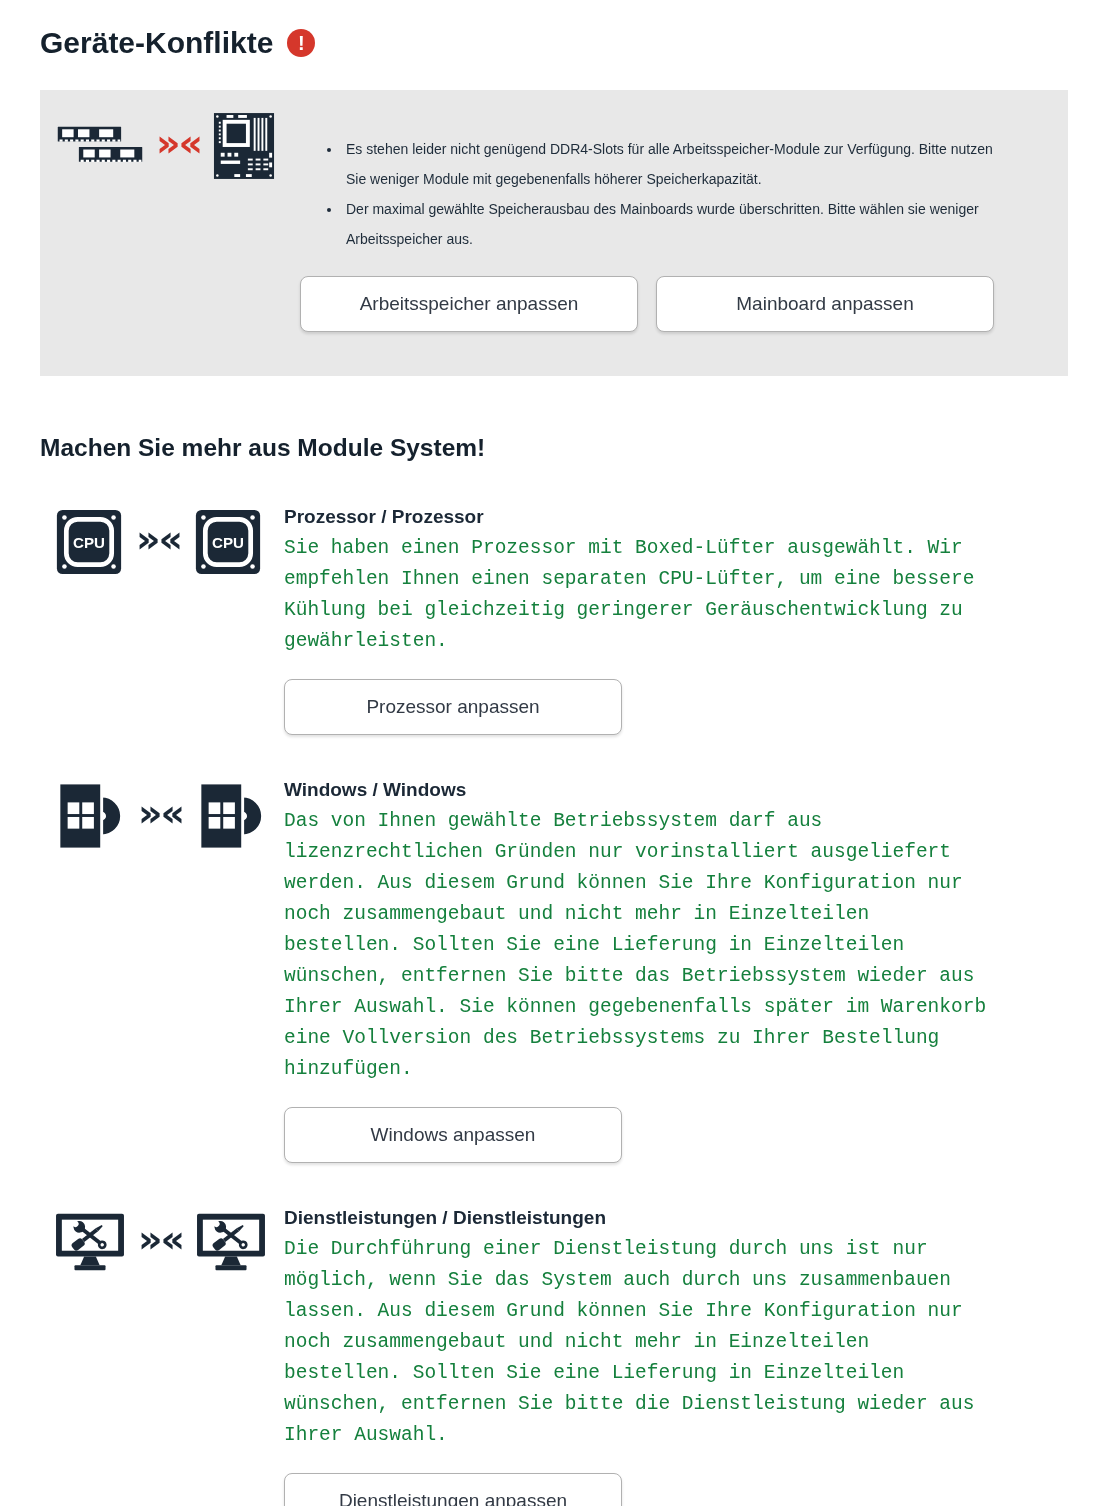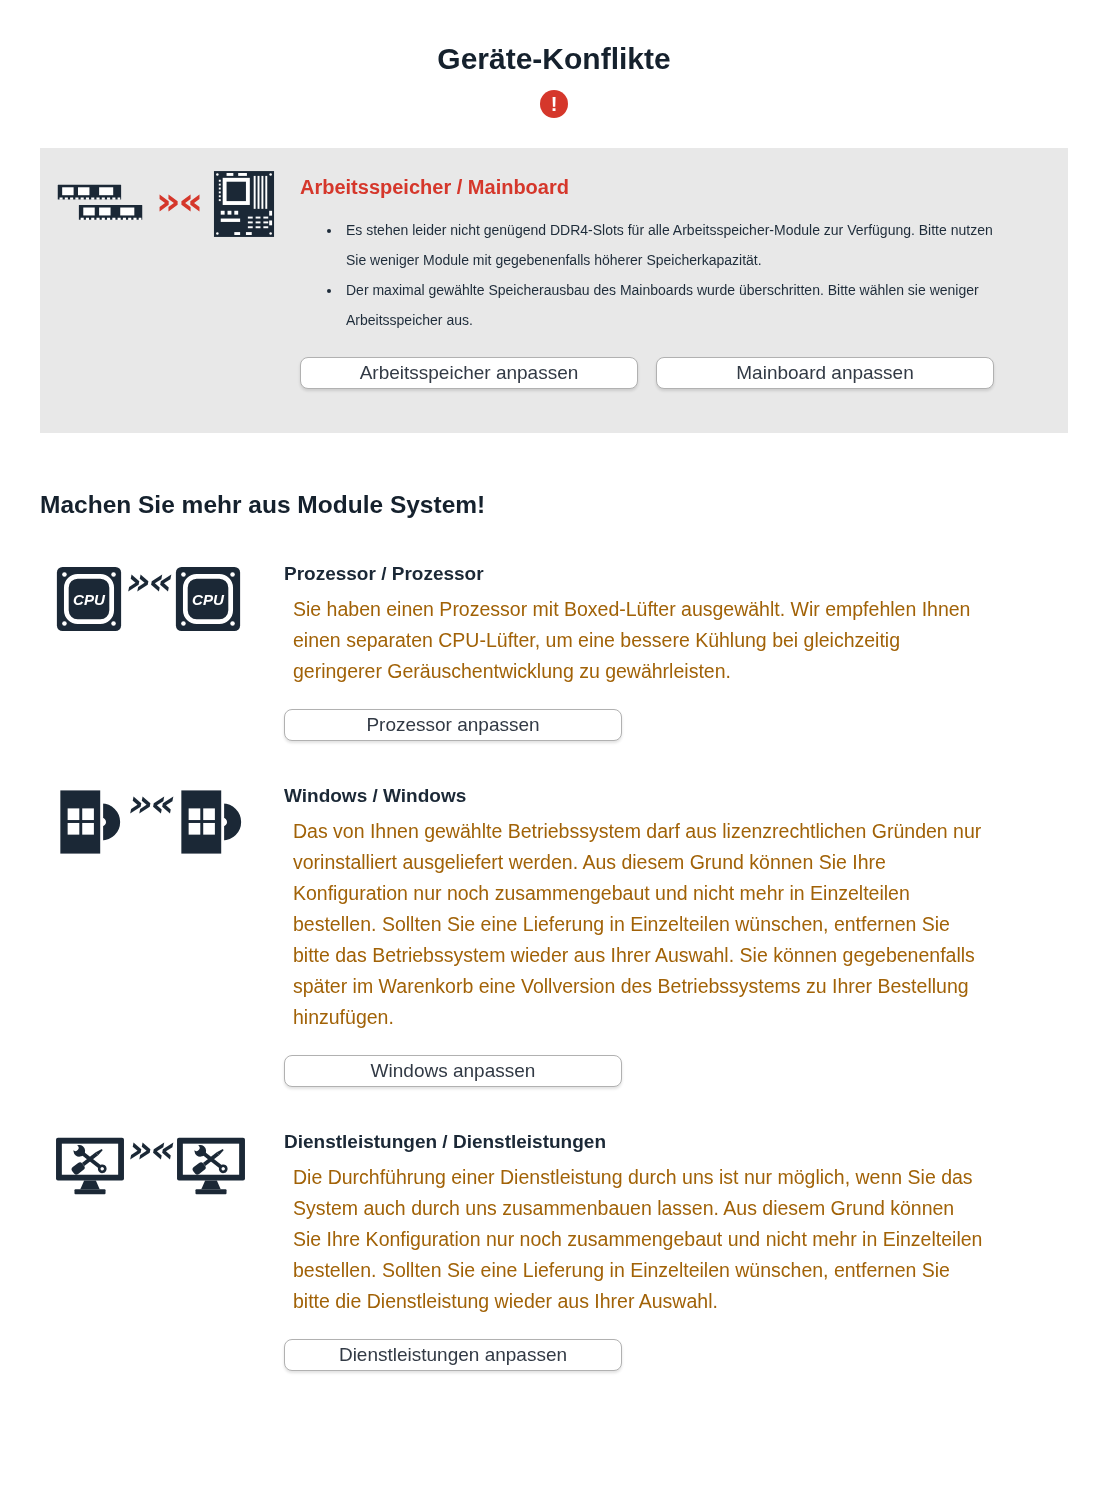--- a/index.html
+++ b/index.html
@@ -14,21 +14,21 @@
   html,body{margin:0;padding:0;}
   body{
     width:1108px;min-height:1506px;background:#fff;
     color:var(--navy);
     font-family:"Liberation Sans",sans-serif;
   }
   .page{padding:26px 40px 90px 40px;}
 
   .page-title{
     display:flex;align-items:center;gap:14px;
-    margin:16px;font-size:30px;font-weight:bold;color:var(--navy-dark);flex-direction:column;
+    margin:0;font-size:30px;font-weight:bold;color:var(--navy-dark);
   }
   .warn-badge{
     width:28px;height:28px;border-radius:50%;background:var(--red);
     color:#fff;display:flex;align-items:center;justify-content:center;
     font-size:20px;font-weight:bold;line-height:1;padding-bottom:1px;
   }
 
   .conflict-panel{
     margin-top:30px;background:var(--panel);
     display:flex;padding:16px 20px 44px 16px;
@@ -46,36 +46,36 @@
   .sep-navy{color:var(--navy);}
   .icon-svg{display:block;color:var(--navy);}
 
   .conflict-body{flex:1;max-width:712px;padding-top:12px;}
   .conflict-heading{margin:0 0 10px;font-size:20px;font-weight:bold;color:var(--red);}
   .conflict-bullets{margin:16px;padding-left:26px;font-size:14px;line-height:30px;color:#1e2c3a;}
   .conflict-bullets li{padding-left:4px;}
 
   .btn-row{display:flex;gap:18px;margin-top:22px;}
   .btn{
-    width:338px;height:32px;background:#fff;
+    width:338px;height:56px;background:#fff;
     border:1px solid var(--btn-border);border-radius:8px;
     font-family:inherit;font-size:19px;color:var(--btn-text);
     box-shadow:0 2px 3px rgba(0,0,0,.12);cursor:pointer;
   }
 
   .section-title{margin:58px 0 0;font-size:24.5px;font-weight:bold;color:var(--navy-dark);}
 
   .rec-item{display:flex;margin-top:44px;}
   .rec-icons{
-    flex:0 0 244px;display:flex;align-items:flex-start;gap:3px;
-    padding-left:15px;align-self:flex-start;padding-top:2px;font-style:italic;
+    flex:0 0 244px;display:flex;align-items:center;gap:13px;
+    padding-left:15px;align-self:flex-start;padding-top:2px;
   }
   .rec-body{flex:1;max-width:712px;}
   .rec-title{margin:0 0 5px;font-size:19px;font-weight:bold;color:var(--navy);}
-  .rec-text{margin:9px;font-size:19.5px;line-height:31px;color:#a16207;}
+  .rec-text{margin:0;font-size:19.5px;line-height:31px;color:#15803d;font-family:Liberation Mono, monospace;}
 </style>
 </head>
 <body>
 
 <div class="page">
 
   <h1 class="page-title">
     <span>Geräte-Konflikte</span>
     <span class="warn-badge">
       <span>!</span>
@@ -137,21 +137,20 @@
           <rect x="22" y="64" width="6" height="3"></rect>
             <rect x="34" y="64" width="6" height="3"></rect>
           <circle cx="4.5" cy="4.5" r="1.3"></circle>
             <circle cx="59.5" cy="4.5" r="1.3"></circle>
           <circle cx="4.5" cy="65.5" r="1.3"></circle>
             <circle cx="59.5" cy="65.5" r="1.3"></circle>
         </g>
       </svg>
     </div>
     <div class="conflict-body">
-      <h2 class="conflict-heading">Arbeitsspeicher / Mainboard</h2>
       <ul class="conflict-bullets">
         <li><span>Es stehen leider nicht genügend DDR4-Slots für alle Arbeitsspeicher-Module zur Verfügung. Bitte nutzen Sie weniger Module mit gegebenenfalls höherer Speicherkapazität.</span></li>
         <li><span>Der maximal gewählte Speicherausbau des Mainboards wurde überschritten. Bitte wählen sie weniger Arbeitsspeicher aus.</span></li>
       </ul>
       <div class="btn-row">
         <button class="btn">Arbeitsspeicher anpassen</button>
         <button class="btn">Mainboard anpassen</button>
       </div>
     </div>
   </section>

